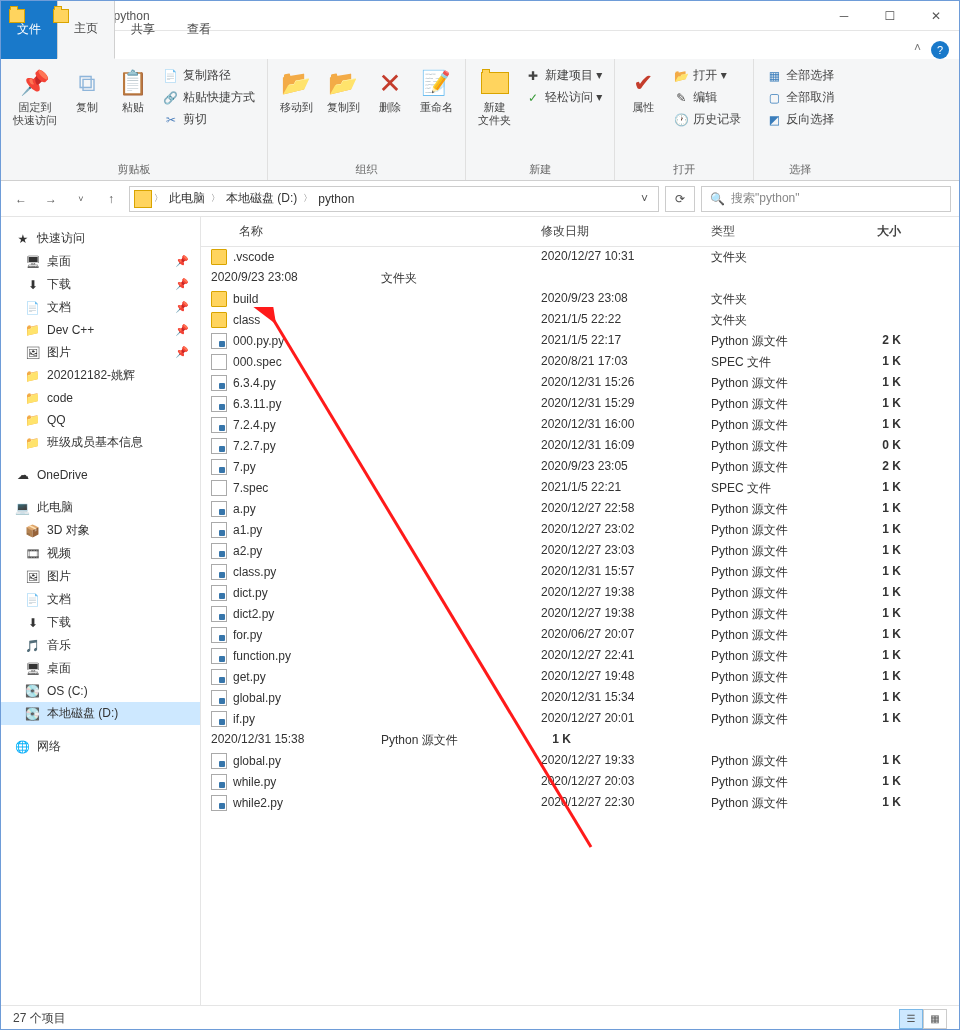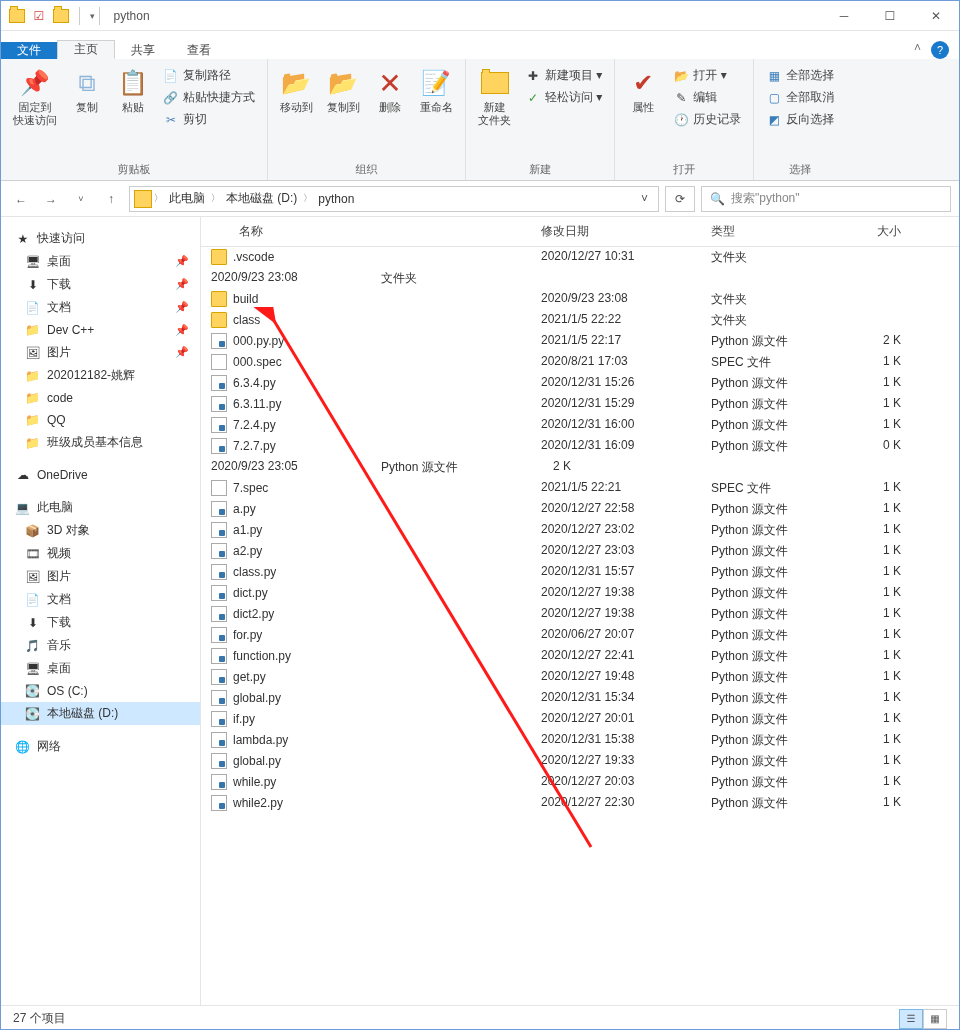--- a/index.html
+++ b/index.html
@@ -5,21 +5,21 @@
 * { box-sizing: border-box; margin: 0; padding: 0; font-family: "Microsoft YaHei", "Segoe UI", sans-serif; font-size: 12px; }
 body { background: #fff; width: 960px; height: 1030px; overflow: hidden; border: 1px solid #6e9cd8; position: relative; }
 .titlebar { height: 30px; display: flex; align-items: center; background: #fff; border-bottom: 1px solid #e5e5e5; }
 .titlebar .qat { display: flex; align-items: center; gap: 6px; padding-left: 8px; }
 .titlebar .qat .icon { width: 16px; height: 16px; display: flex; align-items: center; justify-content: center; }
 .titlebar .divider { width: 1px; height: 18px; background: #ccc; margin: 0 4px; }
 .titlebar .title { margin-left: 10px; color: #555; font-size: 12px; }
 .titlebar .controls { margin-left: auto; display: flex; }
 .titlebar .controls .btn { width: 46px; height: 30px; display: flex; align-items: center; justify-content: center; color: #555; }
 .ribbon-tabs { height: 28px; display: flex; align-items: flex-end; background: #fff; }
-.ribbon-tabs .tab { padding: 0 16px; color: #444; cursor: pointer; }
+.ribbon-tabs .tab { padding: 21px 16px; color: #444; cursor: pointer; }
 .ribbon-tabs .tab.file { background: #1979ca; color: #fff; }
 .ribbon-tabs .tab.active { border: 1px solid #d0d0d0; border-bottom: 1px solid #f5f6f7; background: #f5f6f7; }
 .ribbon-tabs .spacer { flex: 1; }
 .ribbon-tabs .collapse { padding: 4px 10px; color: #777; }
 .ribbon-tabs .help { width: 18px; height: 18px; border-radius: 50%; background: #1979ca; color: #fff; display: flex; align-items: center; justify-content: center; margin-right: 10px; font-size: 11px; }
 .ribbon { height: 122px; background: #f5f6f7; border-bottom: 1px solid #d0d0d0; display: flex; }
 .ribbon-group { border-right: 1px solid #e0e0e0; display: flex; flex-direction: column; }
 .ribbon-group .body { flex: 1; display: flex; align-items: flex-start; padding: 4px 6px; gap: 2px; }
 .ribbon-group .label { text-align: center; color: #666; font-size: 11px; padding-bottom: 3px; }
 .big-btn { display: flex; flex-direction: column; align-items: center; justify-content: flex-start; padding: 4px 6px; gap: 2px; cursor: pointer; min-width: 44px; color: #444; }
@@ -48,21 +48,21 @@
 .tree .item.selected { background: #cde8ff; }
 .list { flex: 1; display: flex; flex-direction: column; overflow: hidden; position: relative; }
 .list .header { display: flex; border-bottom: 1px solid #e5e5e5; padding: 6px 0; color: #444; }
 .list .header .col { padding: 0 10px; }
 .list .rows { flex: 1; overflow-y: auto; overflow-x: auto; }
 .list .row { display: flex; padding: 2px 0; align-items: flex-start; cursor: pointer; white-space: nowrap; }
 .list .row .cell { padding: 0 10px; color: #333; overflow: hidden; text-overflow: ellipsis; }
 .c-name { width: 330px; display: flex; align-items: center; gap: 6px; }
 .c-date { width: 170px; }
 .c-type { width: 140px; }
-.c-size { width: 70px; text-align: right; }
+.c-size { width: 70px; text-align: right; font-weight: bold; }
 .fi { width: 16px; height: 16px; display: inline-flex; align-items: center; justify-content: center; flex-shrink: 0; }
 .fi.folder { background: #ffd45e; border: 1px solid #d9a400; border-radius: 1px; }
 .fi.py { background: #fff; border: 1px solid #aaa; position: relative; }
 .fi.py::after { content: ""; position: absolute; width: 6px; height: 6px; background: #3776ab; bottom: 1px; right: 1px; border-radius: 1px; }
 .fi.file { background: #fff; border: 1px solid #aaa; }
 .status { height: 26px; border-top: 1px solid #e5e5e5; display: flex; align-items: center; padding: 0 12px; color: #444; }
 .status .views { margin-left: auto; display: flex; gap: 0; }
 .status .views .v { width: 24px; height: 20px; border: 1px solid #ccc; display: flex; align-items: center; justify-content: center; color: #555; font-size: 10px; }
 .status .views .v.active { background: #cde8ff; border-color: #7ab8e8; }
 .arrow { position: absolute; pointer-events: none; z-index: 100; }
@@ -437,20 +437,24 @@
         <div class="row">
           <div class="cell c-name">
             <span class="fi py"></span>
             <span>7.2.7.py</span>
           </div>
           <div class="cell c-date">2020/12/31 16:09</div>
           <div class="cell c-type">Python 源文件</div>
           <div class="cell c-size">0 K</div>
         </div>
         <div class="row">
+          <div class="cell c-name">
+            <span class="fi py"></span>
+            <span>7.py</span>
+          </div>
           <div class="cell c-date">2020/9/23 23:05</div>
           <div class="cell c-type">Python 源文件</div>
           <div class="cell c-size">2 K</div>
         </div>
         <div class="row">
           <div class="cell c-name">
             <span class="fi file"></span>
             <span>7.spec</span>
           </div>
           <div class="cell c-date">2021/1/5 22:21</div>
@@ -550,24 +554,20 @@
         <div class="row">
           <div class="cell c-name">
             <span class="fi py"></span>
             <span>if.py</span>
           </div>
           <div class="cell c-date">2020/12/27 20:01</div>
           <div class="cell c-type">Python 源文件</div>
           <div class="cell c-size">1 K</div>
         </div>
         <div class="row">
-          <div class="cell c-name">
-            <span class="fi py"></span>
-            <span>lambda.py</span>
-          </div>
           <div class="cell c-date">2020/12/31 15:38</div>
           <div class="cell c-type">Python 源文件</div>
           <div class="cell c-size">1 K</div>
         </div>
         <div class="row">
           <div class="cell c-name">
             <span class="fi py"></span>
             <span>global.py</span>
           </div>
           <div class="cell c-date">2020/12/27 19:33</div>

